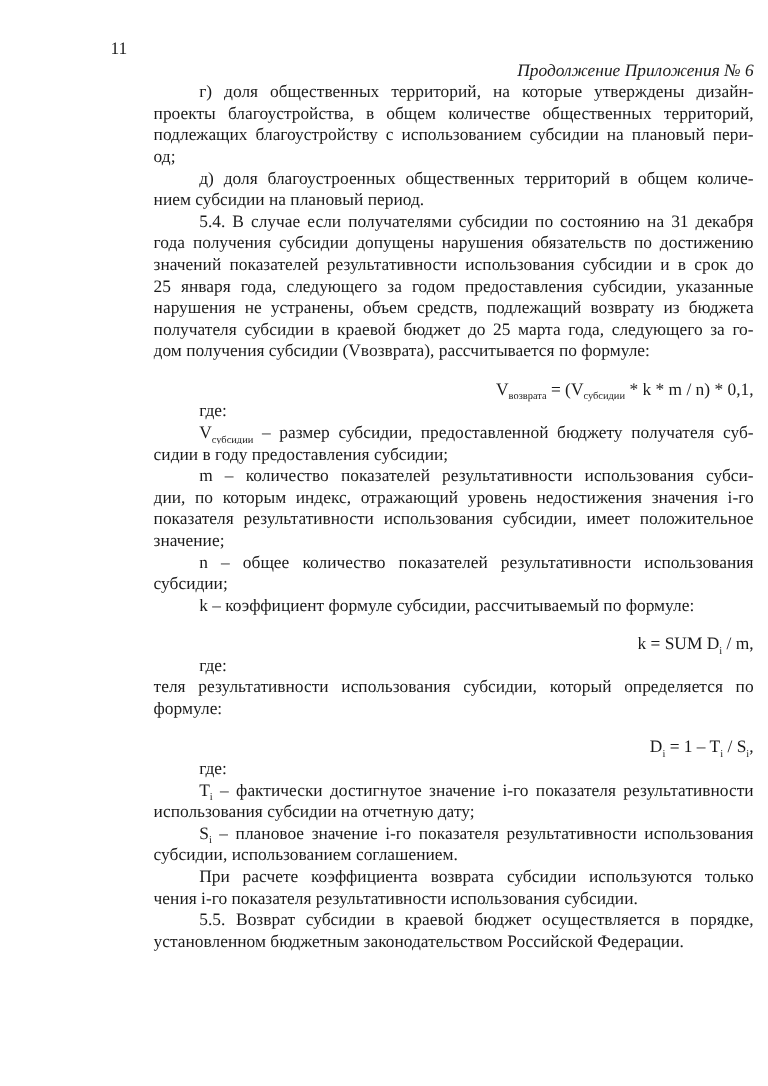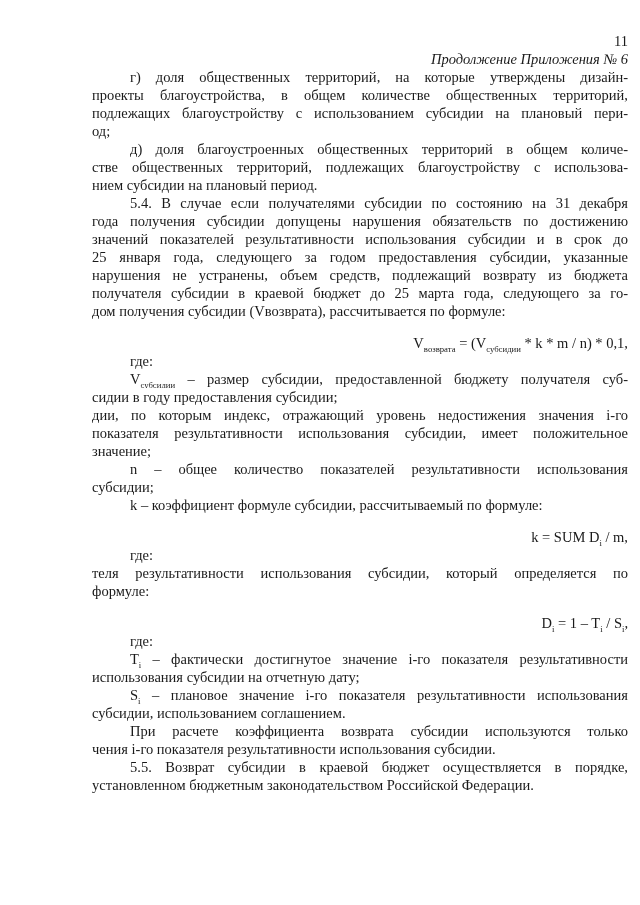--- a/index.html
+++ b/index.html
@@ -14,38 +14,39 @@
     box-sizing: border-box;
     background: #ffffff;
     color: #1a1a1a;
     font-family: "Liberation Serif", "DejaVu Serif", serif;
     font-size: 14.5px;
     line-height: 18px;
     padding: 32px 12px 0 92px;
     overflow: hidden;
   }
   .page-number {
-    text-align: right;
+    text-align: left;
     height: 18px;
   }
   .header-right {
     text-align: right;
     height: 18px;
     font-style: italic;
   }
   .content {
     width: 536px;
   }
   .para { margin: 0; }
   .line {
     white-space: nowrap;
     overflow: hidden;
     text-align: justify;
     text-align-last: justify;
     height: 18px;
+    margin-left: 36px;
   }
   .line.first { text-indent: 38px; }
   .line.last { text-align-last: left; }
   .formula {
     text-align: right;
     margin-top: 14px;
     height: 18px;
     white-space: nowrap;
   }
   sub {
@@ -61,41 +62,41 @@
   <div class="header-right">Продолжение Приложения № 6</div>
   <div class="content">
       <div class="para">
         <div class="line first">г) доля общественных территорий, на которые утверждены дизайн-</div>
         <div class="line">проекты благоустройства, в общем количестве общественных территорий,</div>
         <div class="line">подлежащих благоустройству с использованием субсидии на плановый пери-</div>
         <div class="line last">од;</div>
       </div>
       <div class="para">
         <div class="line first">д) доля благоустроенных общественных территорий в общем количе-</div>
-        <div class="line">стве общественных территорий, подлежащих благоустройству с использова-</div>
         <div class="line last">нием субсидии на плановый период.</div>
       </div>
       <div class="para">
         <div class="line first">5.4. В случае если получателями субсидии по состоянию на 31 декабря</div>
         <div class="line">года получения субсидии допущены нарушения обязательств по достижению</div>
         <div class="line">значений показателей результативности использования субсидии и в срок до</div>
         <div class="line">25 января года, следующего за годом предоставления субсидии, указанные</div>
         <div class="line">нарушения не устранены, объем средств, подлежащий возврату из бюджета</div>
         <div class="line">получателя субсидии в краевой бюджет до 25 марта года, следующего за го-</div>
         <div class="line last">дом получения субсидии (Vвозврата), рассчитывается по формуле:</div>
       </div>
       <div class="formula">V<sub>возврата</sub> = (V<sub>субсидии</sub> * k * m / n) * 0,1,</div>
       <div class="para">
         <div class="line first last">где:</div>
       </div>
       <div class="para">
         <div class="line first">V<sub>субсидии</sub> – размер субсидии, предоставленной бюджету получателя суб-</div>
         <div class="line last">сидии в году предоставления субсидии;</div>
       </div>
       <div class="para">
+        <div class="line first">m – количество показателей результативности использования субси-</div>
         <div class="line">дии, по которым индекс, отражающий уровень недостижения значения i-го</div>
         <div class="line">показателя результативности использования субсидии, имеет положительное</div>
         <div class="line last">значение;</div>
       </div>
       <div class="para">
         <div class="line first">n – общее количество показателей результативности использования</div>
         <div class="line last">субсидии;</div>
       </div>
       <div class="para">
         <div class="line first last">k – коэффициент формуле субсидии, рассчитываемый по формуле:</div>

